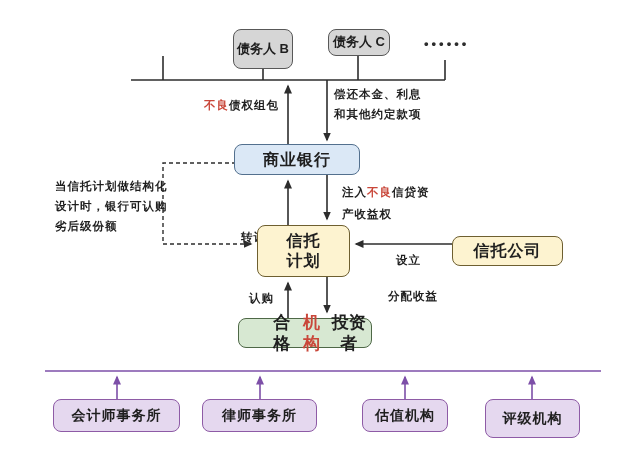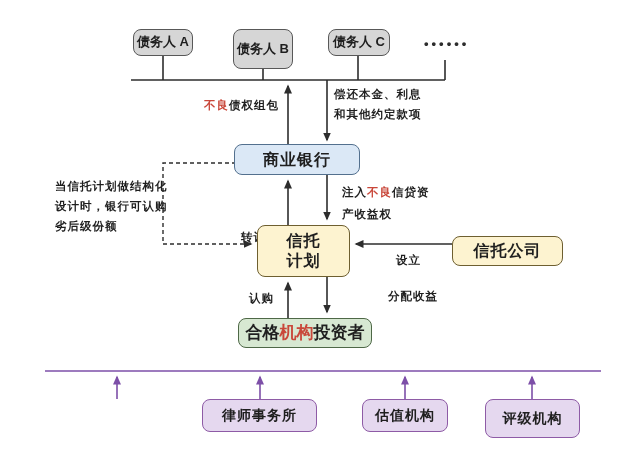--- a/index.html
+++ b/index.html
@@ -9,21 +9,21 @@
   }
   svg.wires{position:absolute;left:0;top:0;width:640px;height:467px;}
   .node{
     position:absolute;display:flex;align-items:center;justify-content:center;
     border-radius:8px;font-weight:bold;text-align:center;box-sizing:border-box;
     line-height:1.25;
   }
   .debtor{background:#d6d6d6;border:1.6px solid #585858;font-size:13px;}
   .bank{background:#dbe8f6;border:1.6px solid #53708e;font-size:16px;letter-spacing:1px;}
   .cream{background:#fdf3d0;border:1.6px solid #6e5f30;font-size:16px;letter-spacing:1px;}
-  .green{background:#d7e8d2;border:1.6px solid #4e6847;font-size:17px;}
+  .green{background:#d7e8d2;border:1.6px solid #4e6847;font-size:17px;padding-left:28px;}
   .purplebox{background:#e5d8ef;border:1.6px solid #8e5ba6;font-size:14px;letter-spacing:1px;}
   .lbl{
     position:absolute;font-size:11.5px;font-weight:bold;letter-spacing:1px;
     white-space:nowrap;color:#1f1f1f;
   }
   .red{color:#c9473a;}
   .ellipsis{
     position:absolute;font-size:13px;font-weight:bold;letter-spacing:3px;color:#2d2d2d;
   }
   .note-line{position:absolute;font-size:11.5px;font-weight:bold;letter-spacing:1px;color:#1f1f1f;white-space:nowrap;}
@@ -66,21 +66,20 @@
 
     <g stroke="#7d4fa8" stroke-width="1.6" fill="none">
       <path d="M45,371 H601"></path>
       <path d="M117,399 L117,377" marker-end="url(#ap)"></path>
       <path d="M260,399 L260,377" marker-end="url(#ap)"></path>
       <path d="M405,399 L405,377" marker-end="url(#ap)"></path>
       <path d="M532,399 L532,377" marker-end="url(#ap)"></path>
     </g>
   </svg>
 
-  <div class="node debtor" style="left:133px;top:29px;width:60px;height:27px;">债务人 A</div>
   <div class="node debtor" style="left:233px;top:29px;width:60px;height:40px;">债务人 B</div>
   <div class="node debtor" style="left:328px;top:29px;width:62px;height:27px;">债务人 C</div>
   <div class="ellipsis" style="left:424px;top:36px;">••••••</div>
 
   <div class="lbl" style="left:204px;top:98px;">
     <span class="red">不良</span><span>债权组包</span>
   </div>
   <div class="lbl" style="left:334px;top:87px;">偿还本金、利息</div>
   <div class="lbl" style="left:334px;top:107px;">和其他约定款项</div>
 
@@ -106,17 +105,18 @@
 
   <div class="lbl" style="left:249px;top:291px;">认购</div>
   <div class="lbl" style="left:344px;top:289px;margin-left:44px;">分配收益</div>
 
   <div class="node green" style="left:238px;top:318px;width:134px;height:30px;">
     <span>合格</span>
       <span class="red">机构</span>
       <span>投资者</span>
   </div>
 
+  <div class="node purplebox" style="left:53px;top:399px;width:127px;height:33px;">会计师事务所</div>
   <div class="node purplebox" style="left:362px;top:399px;width:86px;height:33px;">估值机构</div>
   <div class="node purplebox" style="left:202px;top:399px;width:115px;height:33px;">律师事务所</div>
   <div class="node purplebox" style="left:485px;top:399px;width:95px;height:39px;">评级机构</div>
 
 </div>
 
 </body></html>

